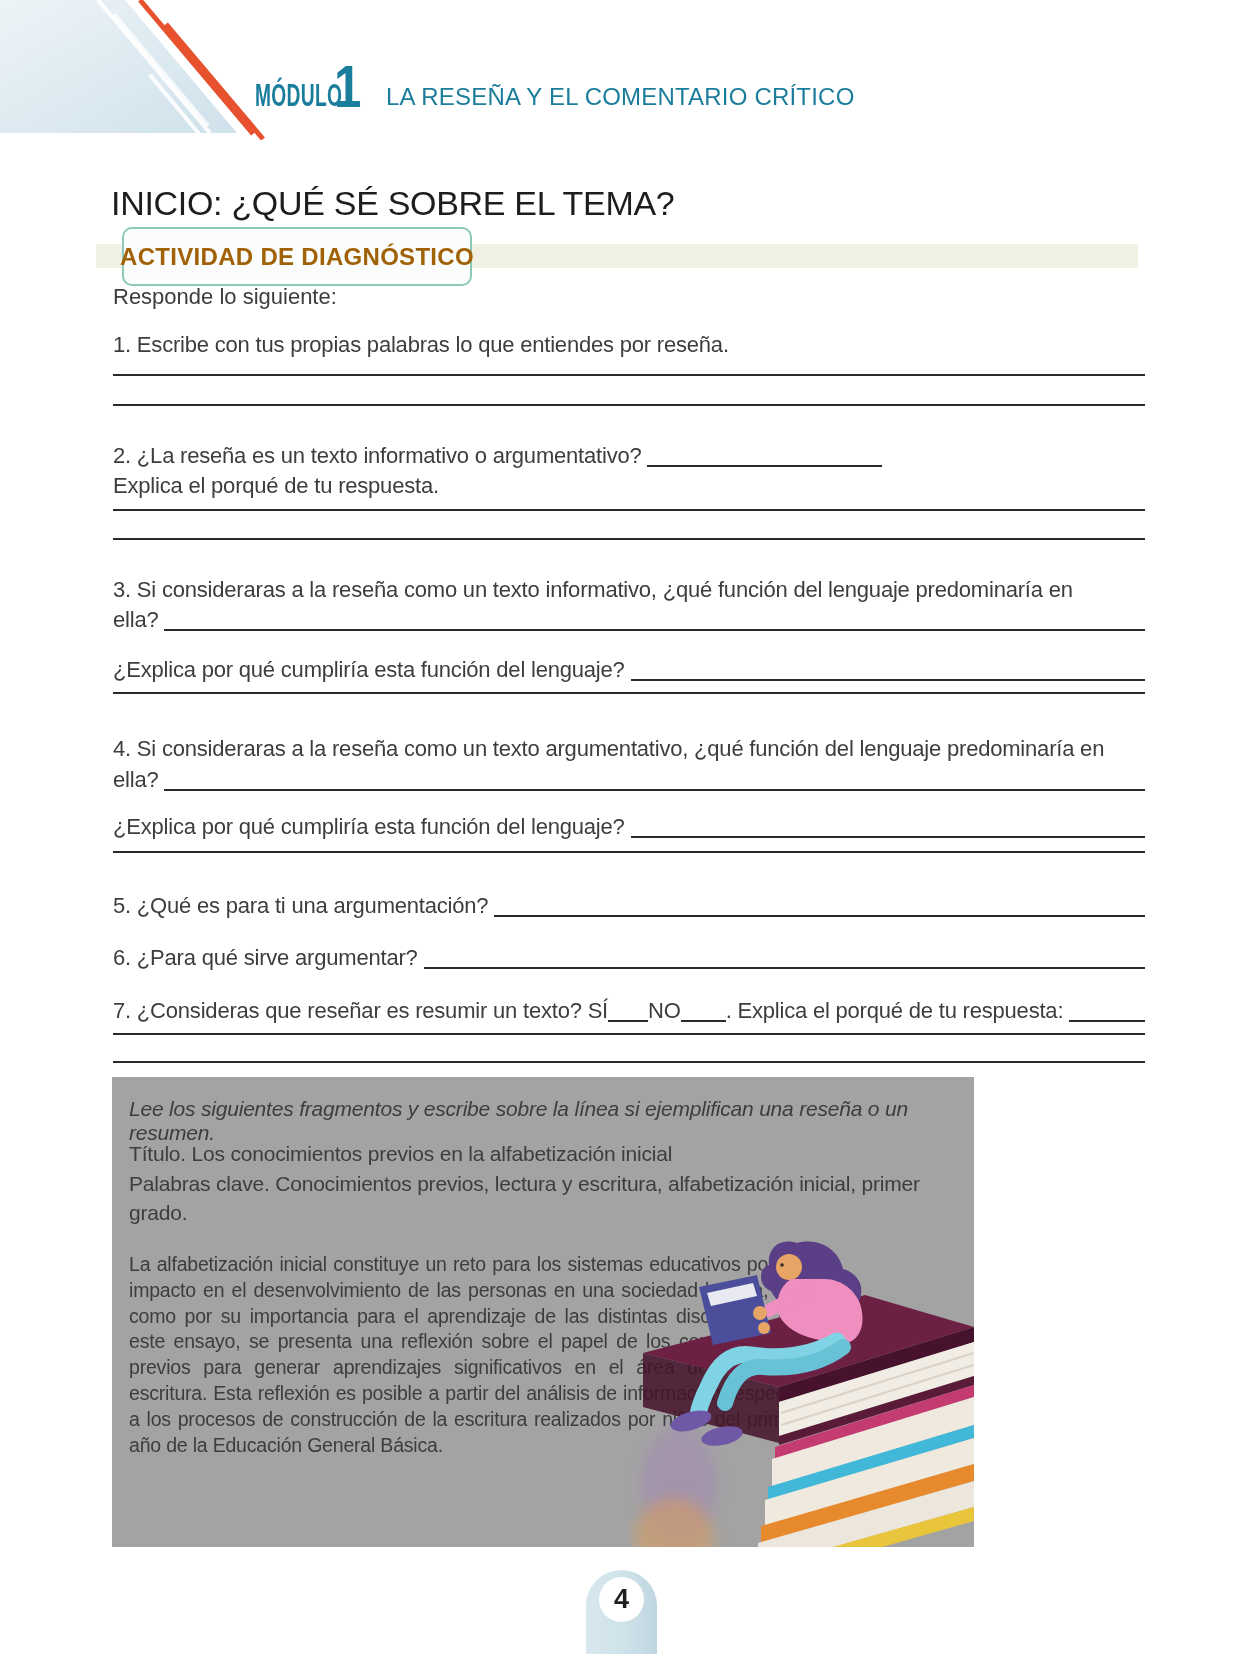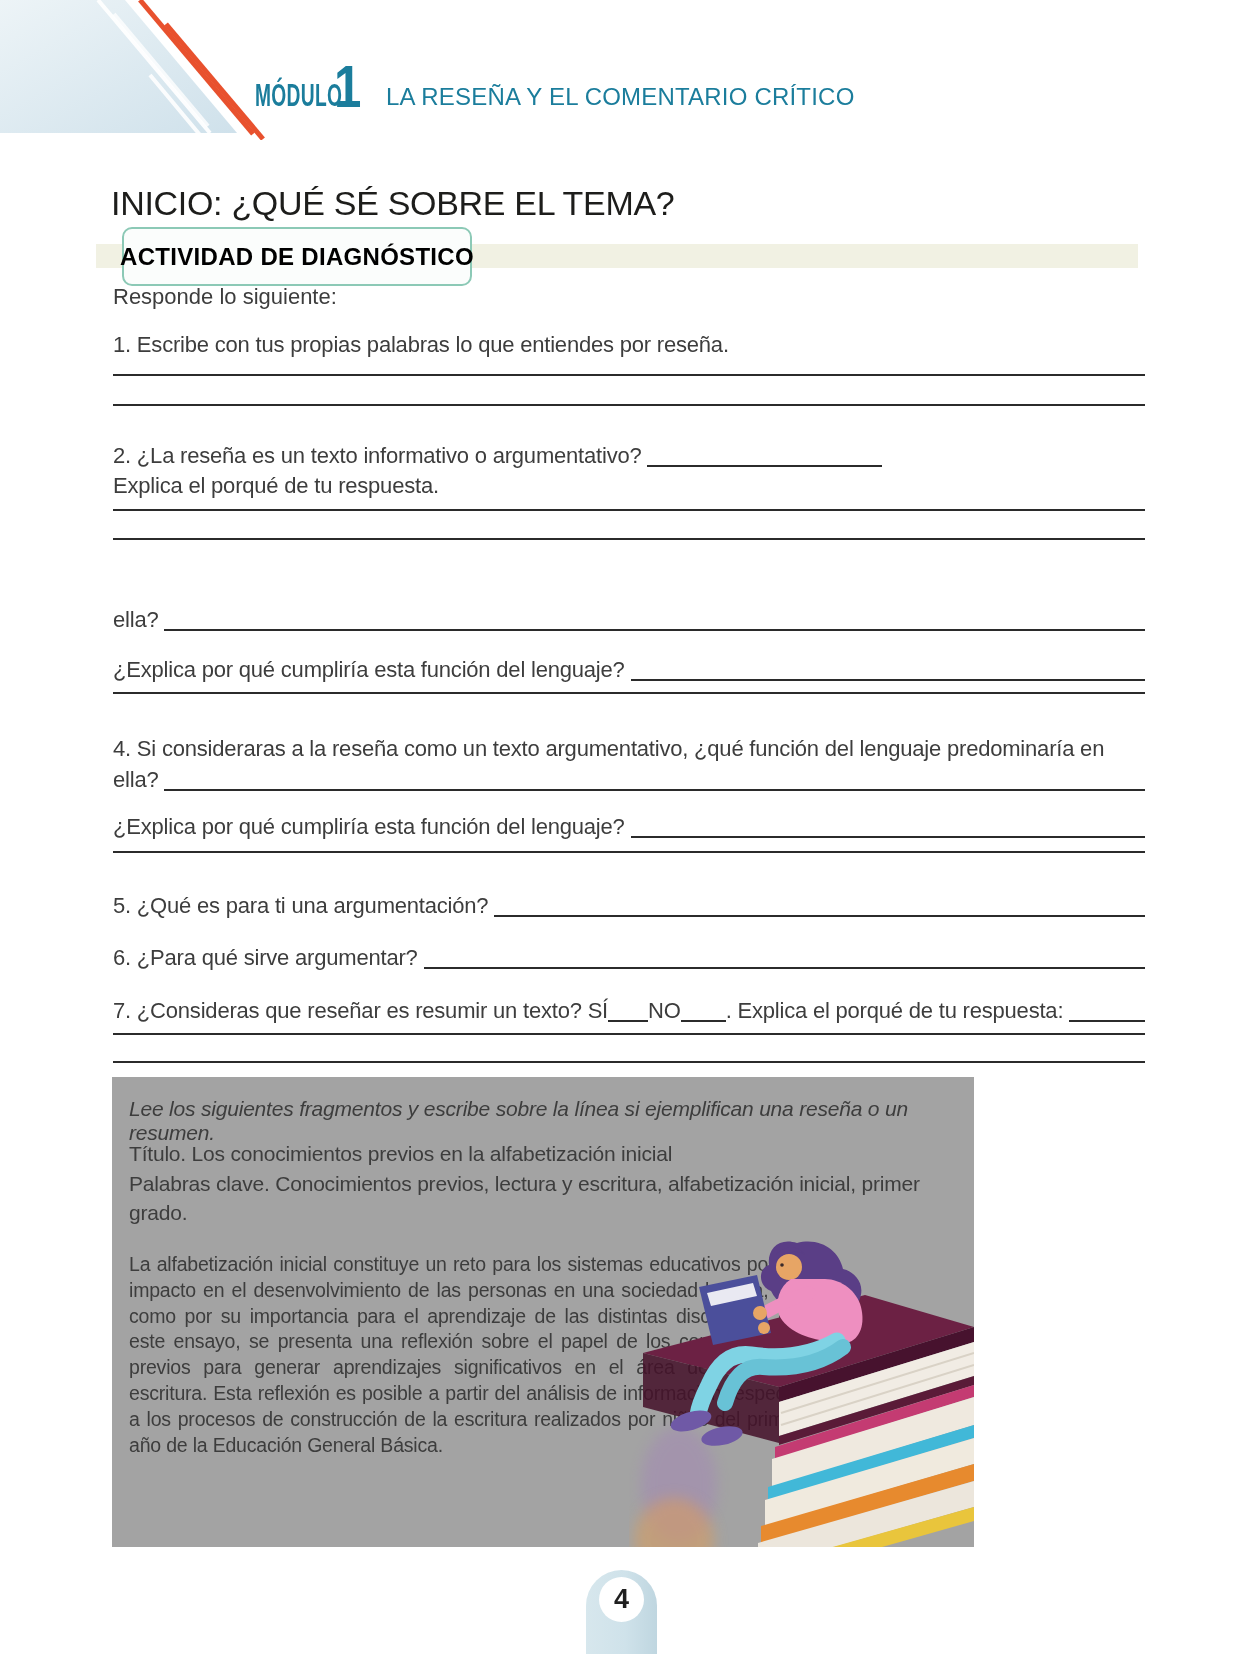--- a/index.html
+++ b/index.html
@@ -14,21 +14,21 @@
   .module-number{position:absolute;left:334px;top:57px;font-size:60px;font-weight:800;color:#1b7d9c;
                  transform:scaleX(.82);transform-origin:left top;line-height:1;}
   .module-title{position:absolute;left:386px;top:83px;font-size:24px;color:#1b7d9c;letter-spacing:.2px;white-space:nowrap;}
 
   
   .sec-title{position:absolute;left:111px;top:184px;margin:0;font-size:34px;font-weight:400;color:#1d1d1b;
              letter-spacing:-.3px;white-space:nowrap;}
   .band{position:absolute;left:96px;top:244px;width:1042px;height:24px;background:#f1f1e3;}
   .badge{position:absolute;left:122px;top:227px;width:346px;height:55px;background:#fbfdfc;
          border:2px solid #8cc9b6;border-radius:10px;display:flex;align-items:center;justify-content:center;}
-  .badge span{font-size:24px;font-weight:700;color:#000000;letter-spacing:.3px;white-space:nowrap;}
+  .badge span{font-size:24px;font-weight:700;color:#a16207;letter-spacing:.3px;white-space:nowrap;}
 
   .intro{position:absolute;left:113px;top:284px;margin:0;font-size:22px;}
 
   
   .q{position:absolute;left:113px;width:1032px;font-size:22px;line-height:30px;letter-spacing:-.2px;}
   .qflex{display:flex;align-items:flex-end;}
   .qflex span{white-space:pre;}
   .bl{border-bottom:2px solid #2b2b2b;height:10px;margin-bottom:4px;}
   .fill{flex:1 1 auto;}
   .rule{position:absolute;left:113px;width:1032px;height:0;border-top:2px solid #2b2b2b;}
@@ -86,20 +86,21 @@
   <div class="rule" style="top:404px"></div>
 
   <div class="q qflex" style="top:441px">
     <span>2. ¿La reseña es un texto informativo o argumentativo? </span>
     <span class="bl" style="width:235px"></span>
   </div>
   <div class="q" style="top:471px">Explica el porqué de tu respuesta.</div>
   <div class="rule" style="top:509px"></div>
   <div class="rule" style="top:538px"></div>
 
+  <div class="q" style="top:575px">3. Si consideraras a la reseña como un texto informativo, ¿qué función del lenguaje predominaría en</div>
   <div class="q qflex" style="top:605px">
     <span>ella? </span>
     <span class="bl fill"></span>
   </div>
   <div class="q qflex" style="top:655px">
     <span>¿Explica por qué cumpliría esta función del lenguaje? </span>
     <span class="bl fill"></span>
   </div>
   <div class="rule" style="top:692px"></div>
 

